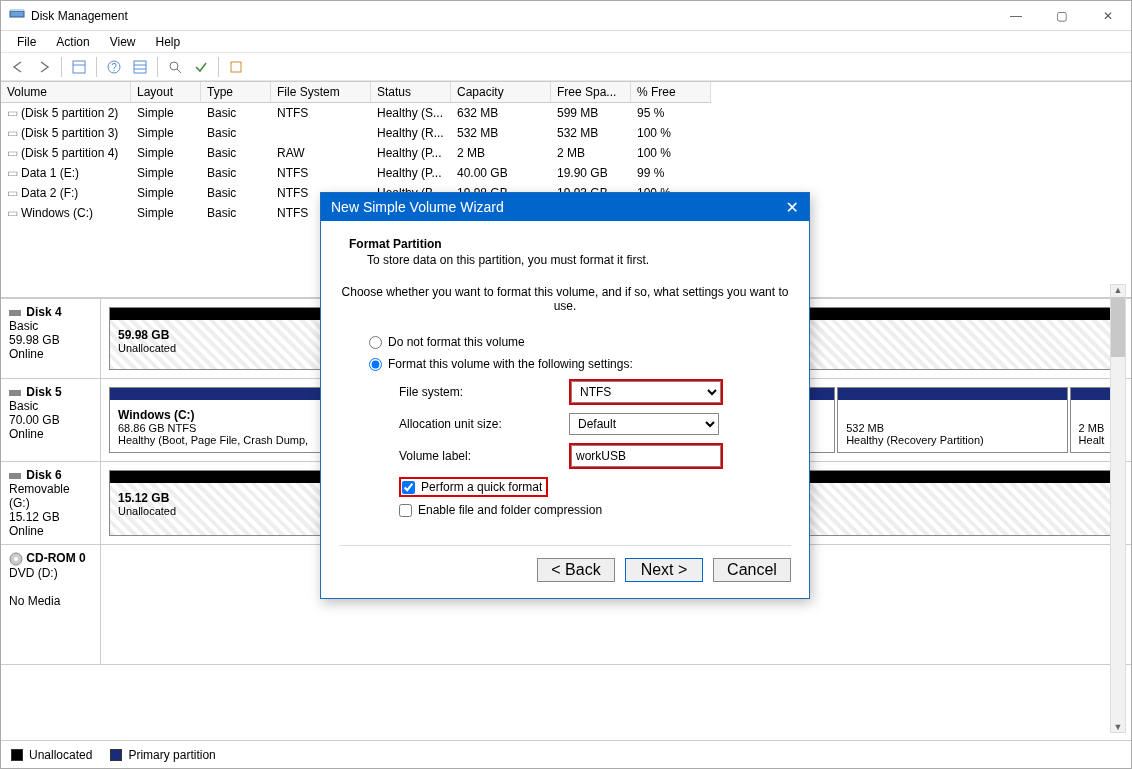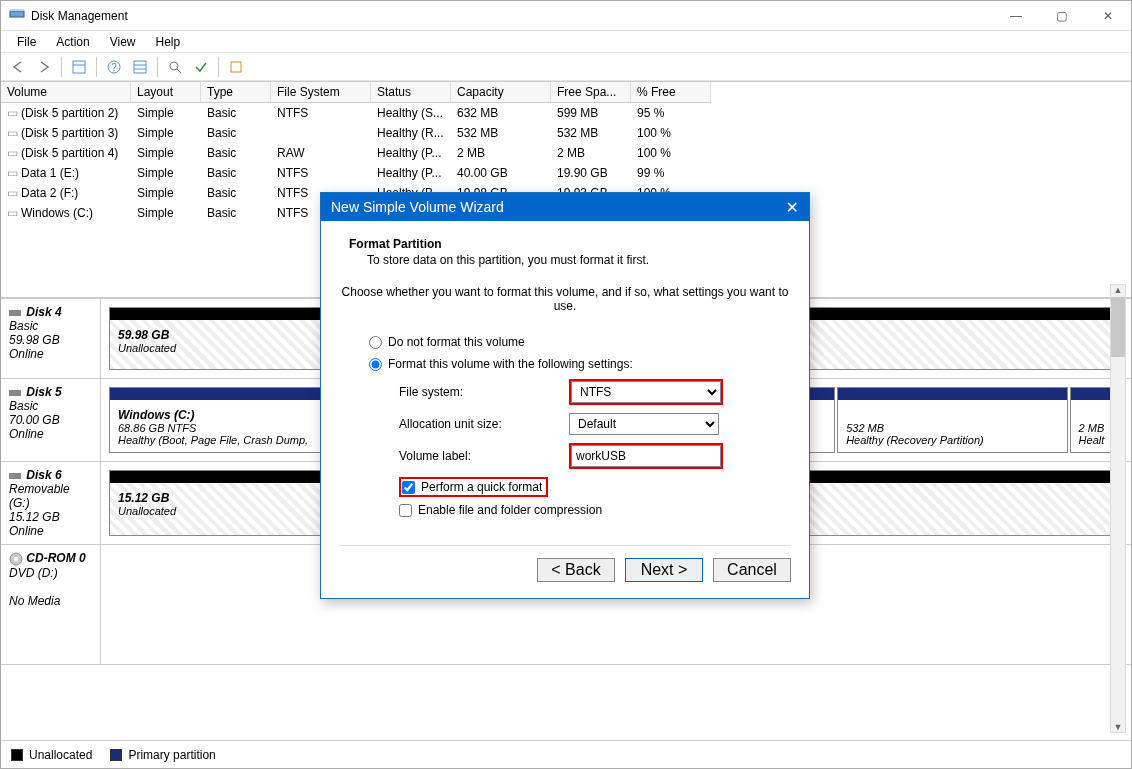--- a/index.html
+++ b/index.html
@@ -27,21 +27,21 @@
 .col-volume { width: 130px; }
 .col-layout { width: 70px; }
 .col-type { width: 70px; }
 .col-fs { width: 100px; }
 .col-status { width: 80px; }
 .col-capacity { width: 100px; }
 .col-free { width: 80px; }
 .col-pfree { width: 80px; }
 .vol-icon { display: inline-block; width: 10px; margin-right: 4px; color: #888; }
 
-.disk-area { flex: 1; overflow: auto; border-top: 2px solid #ccc; margin-top: 74px; font-style: italic; }
+.disk-area { flex: 1; overflow: auto; border-top: 2px solid #ccc; margin-top: 74px; }
 .disk-row { display: flex; border-bottom: 1px solid #ccc; min-height: 80px; }
 .disk-left { width: 100px; padding: 6px 8px; border-right: 1px solid #ccc; }
 .disk-left .disk-name { font-weight: bold; }
 .disk-right { flex: 1; display: flex; padding: 8px 8px; gap: 2px; align-items: stretch; }
 .partition { border: 1px solid #888; flex: 1; padding: 6px 8px; position: relative; background: #fff; }
 .partition .bar { position: absolute; top: 0; left: 0; right: 0; height: 12px; background: #000; }
 .partition.primary .bar { background: #1a2b7a; }
 .partition .plabel { margin-top: 14px; font-weight: bold; }
 .partition .psub { font-size: 11px; }
 .partition.hatched { background-image: repeating-linear-gradient(45deg,#eee,#eee 4px,#fff 4px,#fff 8px); }

